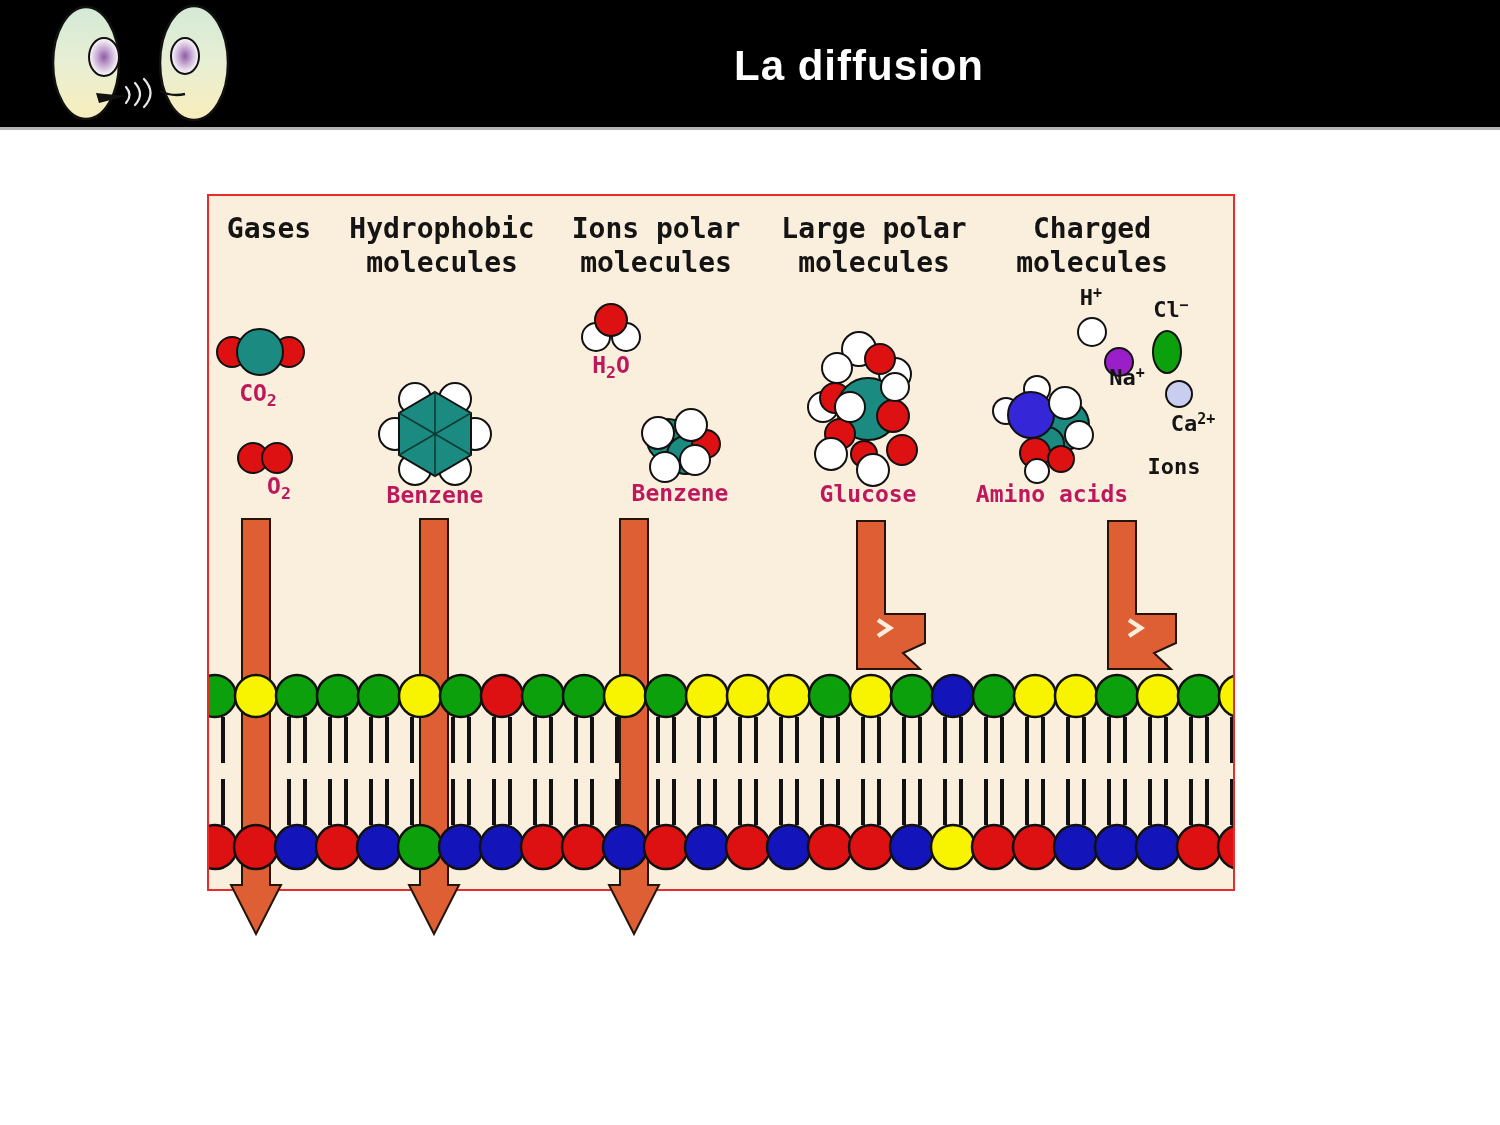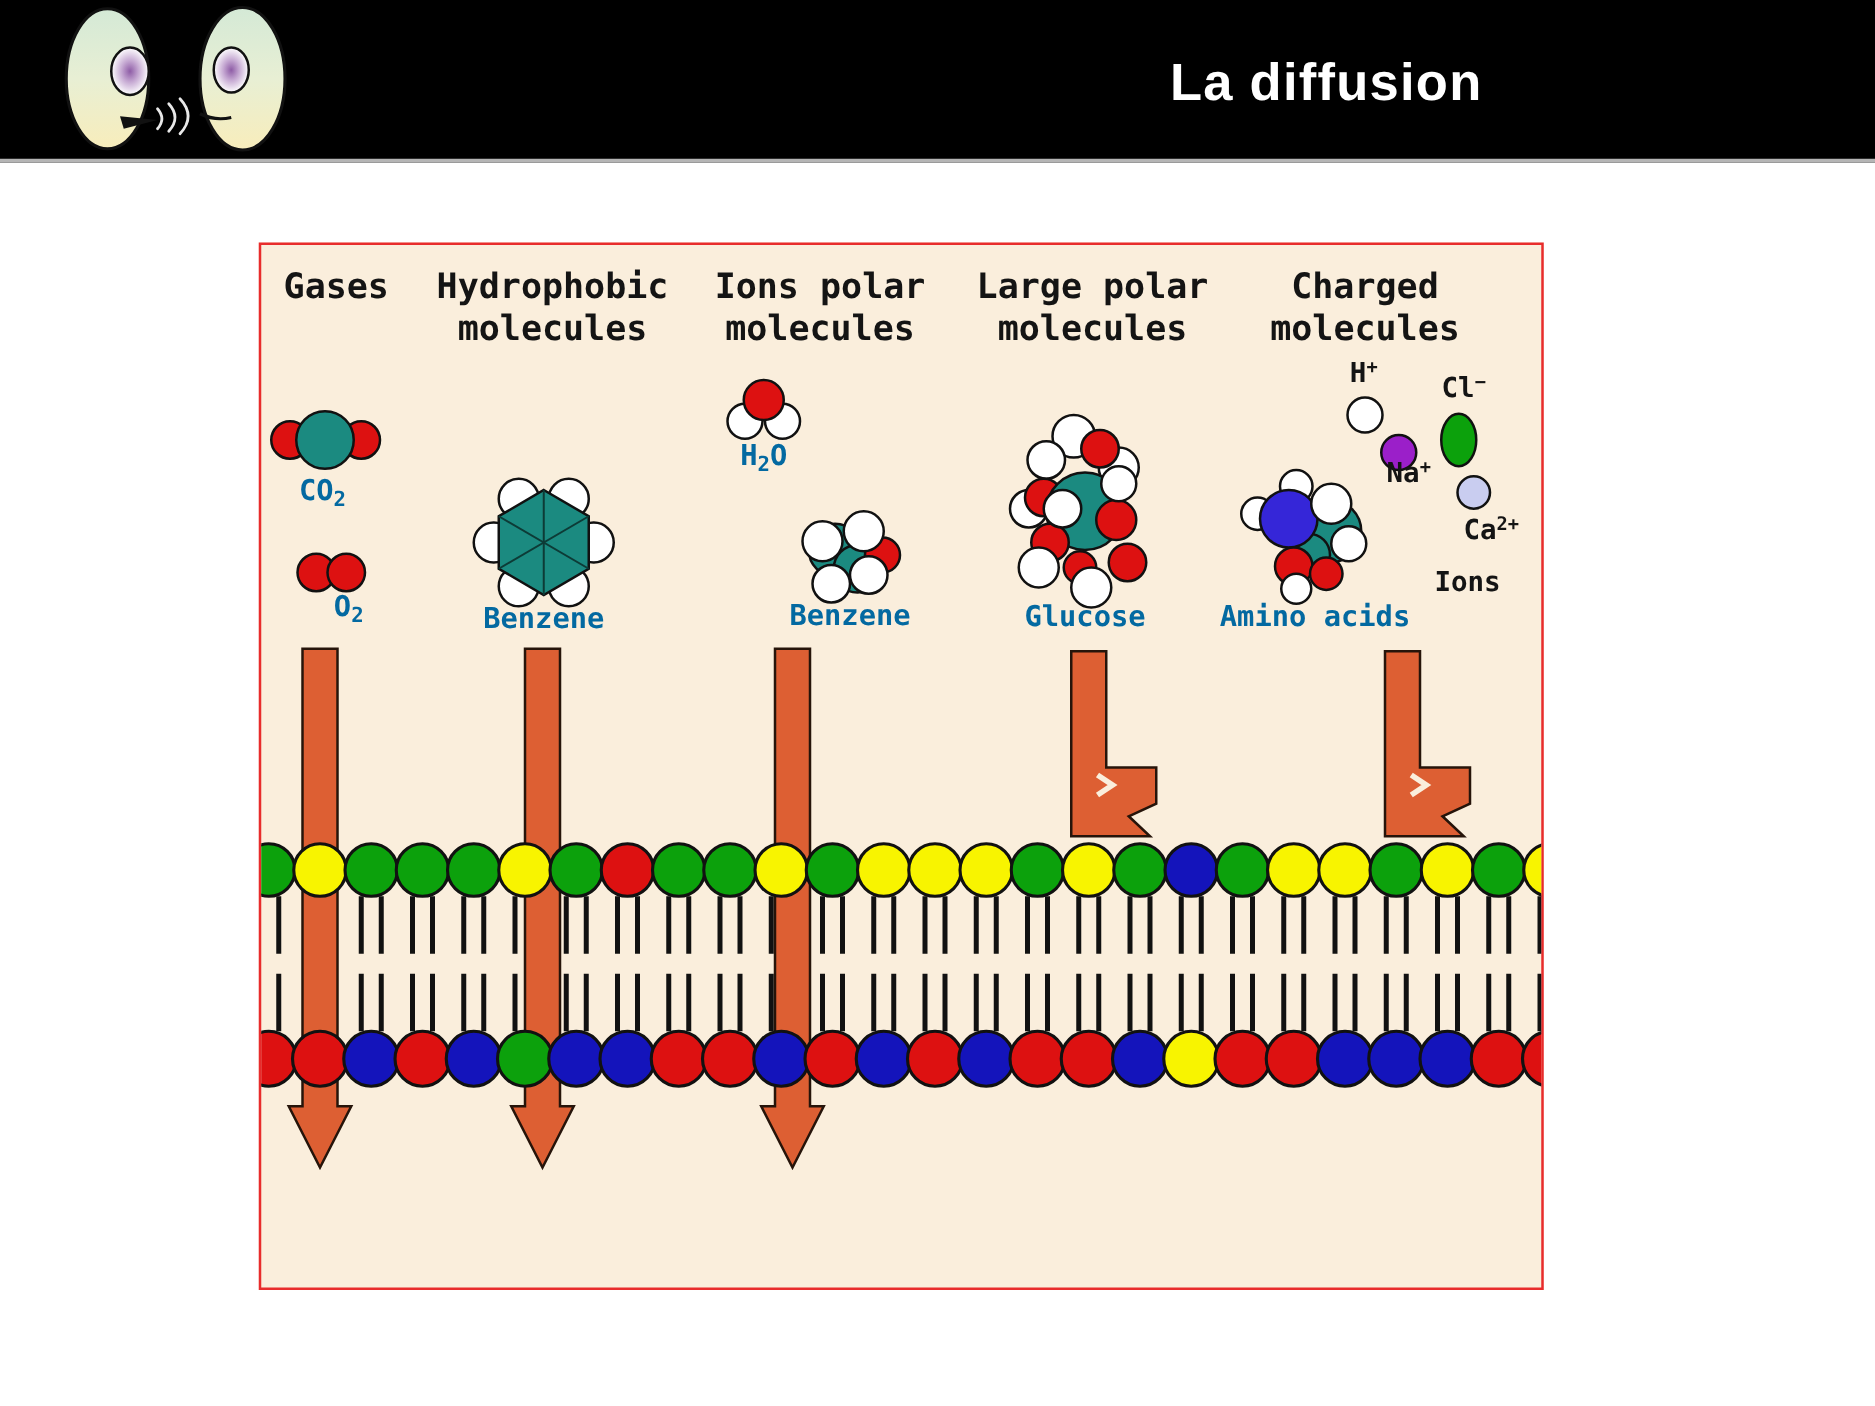--- a/index.html
+++ b/index.html
@@ -1,31 +1,31 @@
 <!DOCTYPE html>
 <html style="--header_bar: #000000; --title_text: #ffffff; --credit_text: #c0504d; --cream: #faeedc; --panel_border: #e82c2c; --arrow: #dd5f33; --teal: #1b8a80; --red: #dd1111; --green: #0ca10c; --yellow: #f8f400; --blue: #1414bb; --indigo: #3526d8; --purple: #9b1fc9; --lavender: #c9cdf0;"><head>
 <meta charset="utf-8">
 <style>
   html,body{margin:0;padding:0;background:#ffffff;}
   .slide{position:relative;width:1500px;height:1125px;background:#ffffff;overflow:hidden;
          font-family:"Liberation Sans",sans-serif;}
   .top-bar{position:absolute;left:0;top:0;width:1500px;height:127px;
            background:var(--header_bar);border-bottom:3px solid #b5b5b5;}
-  .slide-title{position:absolute;left:586px;top:42px;width:600px;text-align:right;
+  .slide-title{position:absolute;left:559px;top:42px;width:600px;text-align:center;
            font:bold 42px "Liberation Sans",sans-serif;color:var(--title_text);letter-spacing:1px;}
   .logo{position:absolute;left:22px;top:3px;}
   .credit{position:absolute;right:110px;top:1053px;
            font:bold 31px "Liberation Sans",sans-serif;color:var(--credit_text);}
-  .panel{position:absolute;left:207px;top:194px;width:1028px;height:838px;
+  .panel{position:absolute;left:207px;top:194px;width:1028px;height:697px;
          background:var(--cream);border:2px solid var(--panel_border);box-sizing:border-box;}
   .panel svg.diagram{position:absolute;left:0;top:0;}
   .col-header{position:absolute;top:16px;transform:translateX(-50%);text-align:center;
          font:bold 28px "DejaVu Sans Mono",monospace;line-height:34px;color:#141414;white-space:nowrap;}
   .mol-label{position:absolute;transform:translateX(-50%);
-         font:bold 23px "DejaVu Sans Mono",monospace;color:#0369a1;white-space:nowrap;text-align:right;}
+         font:bold 23px "DejaVu Sans Mono",monospace;color:#be185d;white-space:nowrap;text-align:right;}
   .ion-label{position:absolute;transform:translateX(-50%);
          font:bold 22px "DejaVu Sans Mono",monospace;color:#141414;white-space:nowrap;}
   .mol-label sub,.ion-label sub{font-size:0.72em;vertical-align:-0.28em;}
   .ion-label sup{font-size:0.68em;vertical-align:0.5em;}
   
   .tail{stroke:#111;stroke-width:4;}
   .head{stroke:#111;stroke-width:2.5;}
   .arrow{fill:var(--arrow);stroke:#26140a;stroke-width:2;stroke-linejoin:miter;}
   .notch{fill:none;stroke:var(--cream);stroke-width:4.5;}
   .mc{stroke:#111;stroke-width:2;}

